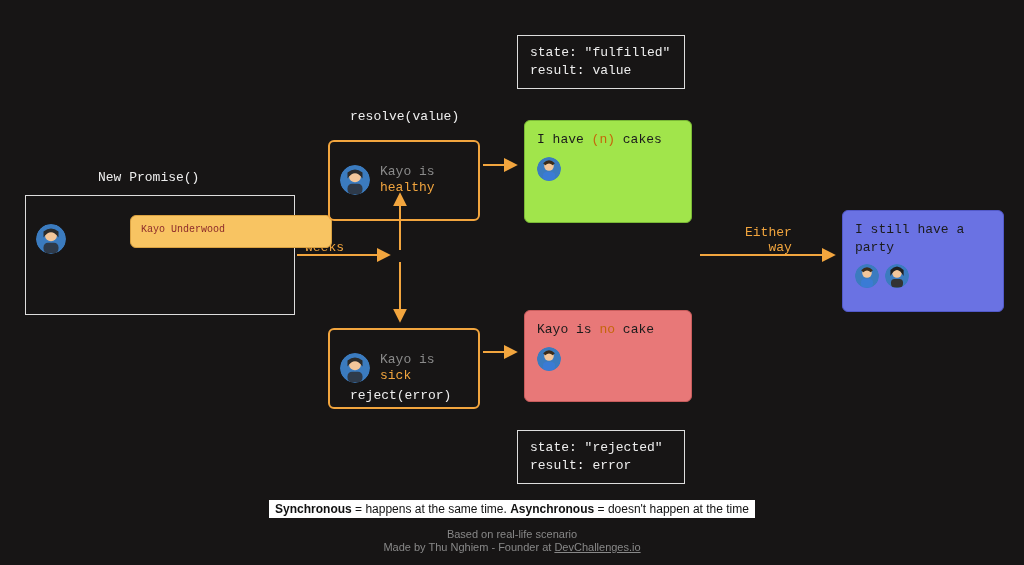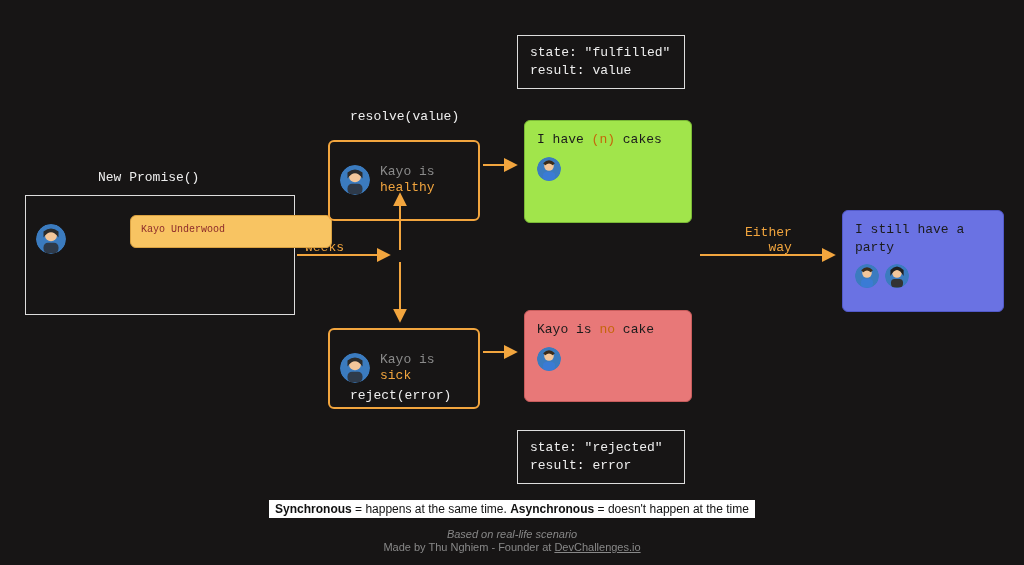--- a/index.html
+++ b/index.html
@@ -74,21 +74,21 @@
     color:#1b1b1b;width:168px;font-size:13px;line-height:1.35;
   }
   .card .av-row{margin-top:8px;display:flex;gap:6px;}
   .card.green{background:var(--green);border:1px solid #7ab836;}
   .card.red{background:var(--red);border:1px solid #c85c5c;}
   .card.blue{background:var(--blue);border:1px solid #5259c9;}
 
   
   .footer{position:absolute;left:0;right:0;bottom:12px;text-align:center;}
   .footer .syn{display:inline-block;background:#fff;color:#111;font-family:Arial,Helvetica,sans-serif;font-size:12px;padding:2px 6px;}
-  .footer .sub{color:#888;font-family:Arial,Helvetica,sans-serif;font-size:11px;margin-top:10px;font-style:italic;}
+  .footer .sub{color:#888;font-family:Arial,Helvetica,sans-serif;font-size:11px;margin-top:10px;}
   .footer .sub2{color:#888;font-family:Liberation Sans, sans-serif;font-size:11px;margin-top:1px;}
   .footer a{color:#888;text-decoration:underline;}
 
   svg.flow{position:absolute;left:0;top:0;pointer-events:none;}
 </style>
 </head>
 <body>
 
 <div class="stage">
 

